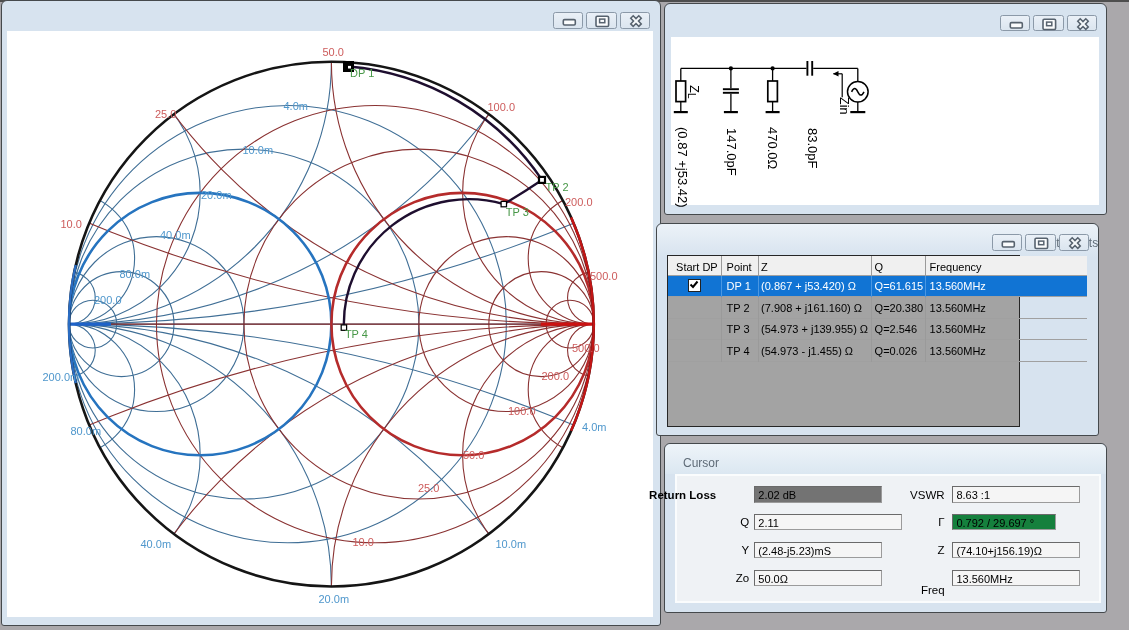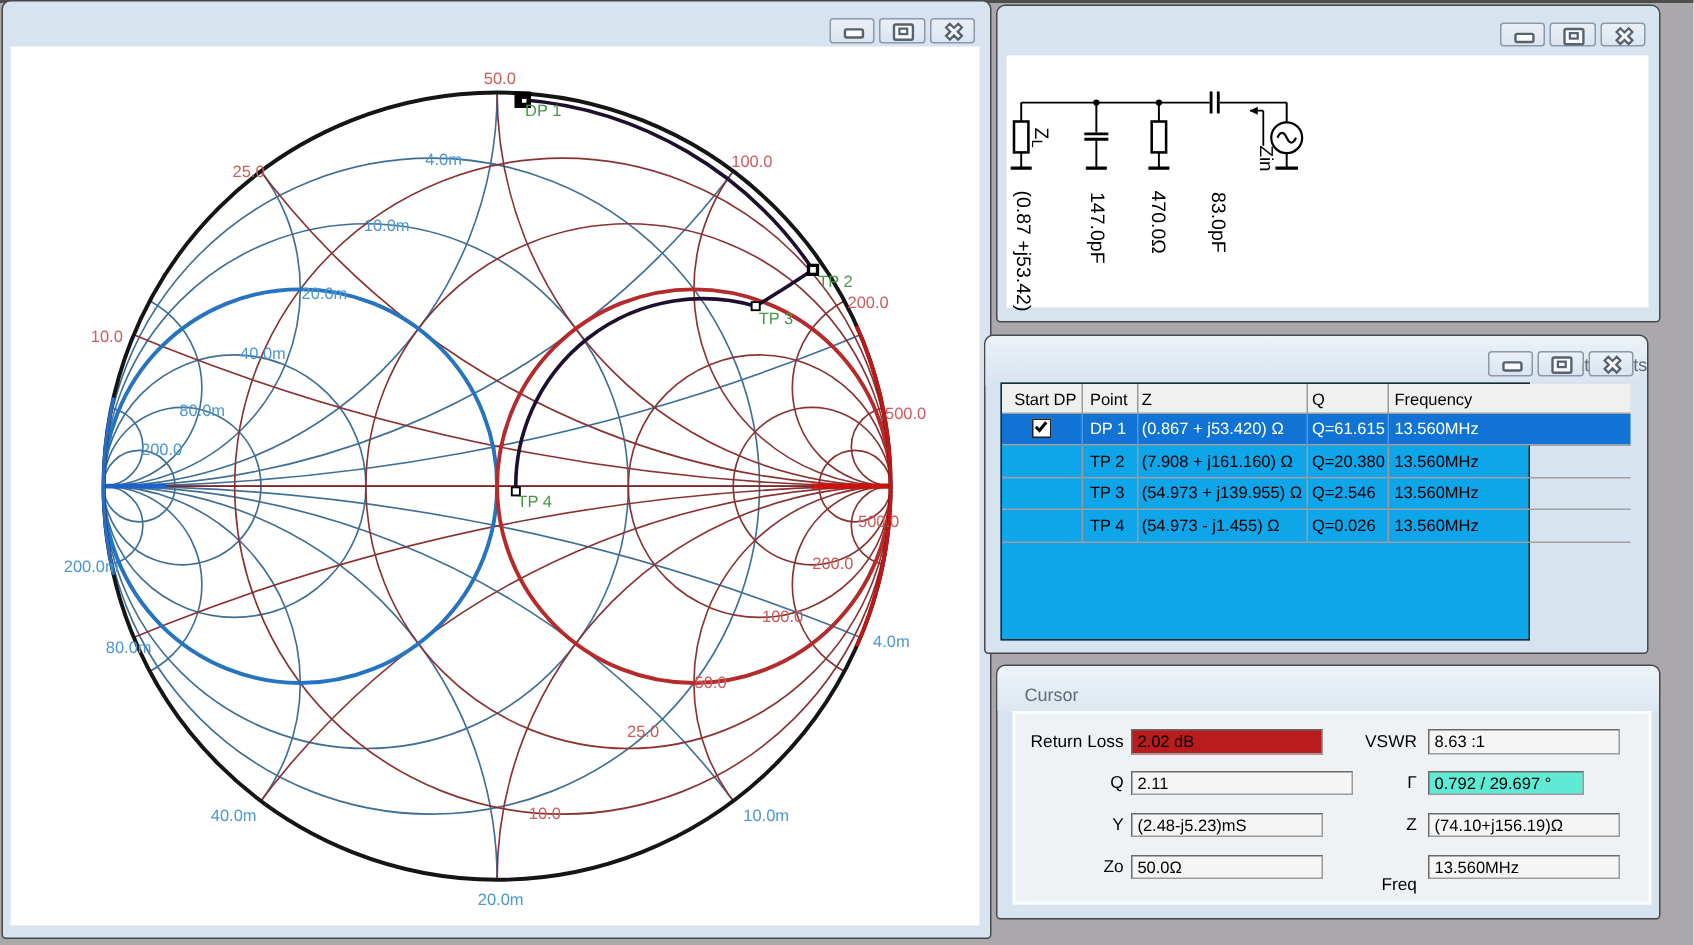--- a/index.html
+++ b/index.html
@@ -183,21 +183,21 @@
       <svg width="30" height="16">
         <rect x="9" y="3.3" width="12.6" height="10.2" rx="1.2" fill="#fbfcfd" stroke="#57626e" stroke-width="1.6"></rect>
         <rect x="12.6" y="6.1" width="5.2" height="3.6" fill="#fbfcfd" stroke="#57626e" stroke-width="1.5"></rect>
       </svg>
     </div>
     <div class="wbtn" style="left:401.7px;top:10.0px">
       <svg width="30" height="16">
         <path d="M 9.73 5.31 L 12.53 8.10 L 9.73 10.89 L 12.21 13.37 L 15.00 10.57 L 17.79 13.37 L 20.27 10.89 L 17.47 8.10 L 20.27 5.31 L 17.79 2.83 L 15.00 5.63 L 12.21 2.83 Z" fill="#f6f9fb" stroke="#57626e" stroke-width="1.5"></path>
       </svg>
     </div>
-<div style="position:absolute;left:10.1px;top:30.8px;width:353px;height:172px;background:#0ea5e9;border:1.6px solid #262626;font-size:11px;color:#000;">
+<div style="position:absolute;left:10.1px;top:30.8px;width:353px;height:172px;background:#a3a3a3;border:1.6px solid #262626;font-size:11px;color:#000;">
 <div style="position:absolute;left:0;top:0.0px;width:419px;height:19.5px;border-bottom:1px solid #a0a0a0;background:#f0f0f0;color:#000;">
         <div style="position:absolute;left:0.0px;top:0;bottom:0;padding:4.5px 0 0 8.0px;">Start DP</div>
         <div style="position:absolute;left:53.0px;top:0;bottom:0;padding:4.5px 0 0 5.5px;">Point</div>
         <div style="position:absolute;left:89.5px;top:0;bottom:0;padding:4.5px 0 0 3.5px;">Z</div>
         <div style="position:absolute;left:202.5px;top:0;bottom:0;padding:4.5px 0 0 4.0px;">Q</div>
         <div style="position:absolute;left:257.0px;top:0;bottom:0;padding:4.5px 0 0 4.5px;">Frequency</div>
         <div style="position:absolute;left:53.0px;top:0;bottom:-1px;width:1px;background:#9a9a9a;"></div>
         <div style="position:absolute;left:89.5px;top:0;bottom:-1px;width:1px;background:#9a9a9a;"></div>
         <div style="position:absolute;left:202.5px;top:0;bottom:-1px;width:1px;background:#9a9a9a;"></div>
         <div style="position:absolute;left:257.0px;top:0;bottom:-1px;width:1px;background:#9a9a9a;"></div>
@@ -250,29 +250,29 @@
         <div style="position:absolute;left:53.0px;top:0;bottom:-1px;width:1px;background:#9a9a9a;"></div>
         <div style="position:absolute;left:89.5px;top:0;bottom:-1px;width:1px;background:#9a9a9a;"></div>
         <div style="position:absolute;left:202.5px;top:0;bottom:-1px;width:1px;background:#9a9a9a;"></div>
         <div style="position:absolute;left:257.0px;top:0;bottom:-1px;width:1px;background:#9a9a9a;"></div>
       </div>
 </div>
   </div>
 <div class="win" style="left:664px;top:443.3px;width:443.2px;height:169.5px;border-radius:6px 6px 3px 3px;">
 <div class="tit" style="height:30px;background:linear-gradient(#eef4f9,#dbe7f1);border-radius:6px 6px 0 0;padding:12.2px 0 0 18px;">Cursor</div>
 <div style="position:absolute;left:10.4px;top:30.2px;width:426px;height:129px;background:#eff2f5;border:2px solid #fafcfd;">
-<div style="position:absolute;left:-28.3px;top:12.1px;width:100px;text-align:right;font-size:11.5px;color:#000;">Return Loss</div>
-      <div style="position:absolute;left:76.9px;top:9.6px;width:128px;height:16.5px;background:#b91c1c;border:1px solid;border-color:#6a6a6a #9b9b9b #9b9b9b #6a6a6a;font-size:11px;color:#000;padding:2px 0 0 3px;">2.02 dB</div>
+<div style="position:absolute;left:-28.3px;top:12.1px;width:100px;text-align:left;font-size:11.5px;color:#000;font-weight:bold;">Return Loss</div>
+      <div style="position:absolute;left:76.9px;top:9.6px;width:128px;height:16.5px;background:#737373;border:1px solid;border-color:#6a6a6a #9b9b9b #9b9b9b #6a6a6a;font-size:11px;color:#000;padding:2px 0 0 3px;">2.02 dB</div>
 <div style="position:absolute;left:-28.3px;top:40.0px;width:100px;text-align:right;font-size:11.5px;color:#000;">Q</div>
       <div style="position:absolute;left:76.9px;top:37.5px;width:148px;height:16.5px;background:#f5f5f5;border:1px solid;border-color:#6a6a6a #9b9b9b #9b9b9b #6a6a6a;font-size:11px;color:#000;padding:2px 0 0 3px;">2.11</div>
 <div style="position:absolute;left:-28.3px;top:68.0px;width:100px;text-align:right;font-size:11.5px;color:#000;">Y</div>
       <div style="position:absolute;left:76.9px;top:65.5px;width:128px;height:16.5px;background:#f5f5f5;border:1px solid;border-color:#6a6a6a #9b9b9b #9b9b9b #6a6a6a;font-size:11px;color:#000;padding:2px 0 0 3px;">(2.48-j5.23)mS</div>
 <div style="position:absolute;left:-28.3px;top:95.9px;width:100px;text-align:right;font-size:11.5px;color:#000;">Zo</div>
       <div style="position:absolute;left:76.9px;top:93.4px;width:128px;height:16.5px;background:#f5f5f5;border:1px solid;border-color:#6a6a6a #9b9b9b #9b9b9b #6a6a6a;font-size:11px;color:#000;padding:2px 0 0 3px;">50.0Ω</div>
 <div style="position:absolute;left:167.2px;top:12.1px;width:100px;text-align:right;font-size:11.5px;color:#000;">VSWR</div>
       <div style="position:absolute;left:275.0px;top:9.6px;width:128px;height:16.5px;background:#f5f5f5;border:1px solid;border-color:#6a6a6a #9b9b9b #9b9b9b #6a6a6a;font-size:11px;color:#000;padding:2px 0 0 3px;">8.63 :1</div>
 <div style="position:absolute;left:167.2px;top:40.0px;width:100px;text-align:right;font-size:11.5px;color:#000;">Γ</div>
-      <div style="position:absolute;left:275.0px;top:37.5px;width:104px;height:16.5px;background:#5eead4;border:1px solid;border-color:#6a6a6a #9b9b9b #9b9b9b #6a6a6a;font-size:11px;color:#000;padding:2px 0 0 3px;">0.792 / 29.697 °</div>
+      <div style="position:absolute;left:275.0px;top:37.5px;width:104px;height:16.5px;background:#15803d;border:1px solid;border-color:#6a6a6a #9b9b9b #9b9b9b #6a6a6a;font-size:11px;color:#000;padding:2px 0 0 3px;">0.792 / 29.697 °</div>
 <div style="position:absolute;left:167.2px;top:68.0px;width:100px;text-align:right;font-size:11.5px;color:#000;">Z</div>
       <div style="position:absolute;left:275.0px;top:65.5px;width:128px;height:16.5px;background:#f5f5f5;border:1px solid;border-color:#6a6a6a #9b9b9b #9b9b9b #6a6a6a;font-size:11px;color:#000;padding:2px 0 0 3px;">(74.10+j156.19)Ω</div>
 <div style="position:absolute;left:167.2px;top:95.9px;width:100px;text-align:right;font-size:11.5px;color:#000;margin-top:12px;">Freq</div>
       <div style="position:absolute;left:275.0px;top:93.4px;width:128px;height:16.5px;background:#f5f5f5;border:1px solid;border-color:#6a6a6a #9b9b9b #9b9b9b #6a6a6a;font-size:11px;color:#000;padding:2px 0 0 3px;">13.560MHz</div>
 </div>
   </div>
 </body></html>

